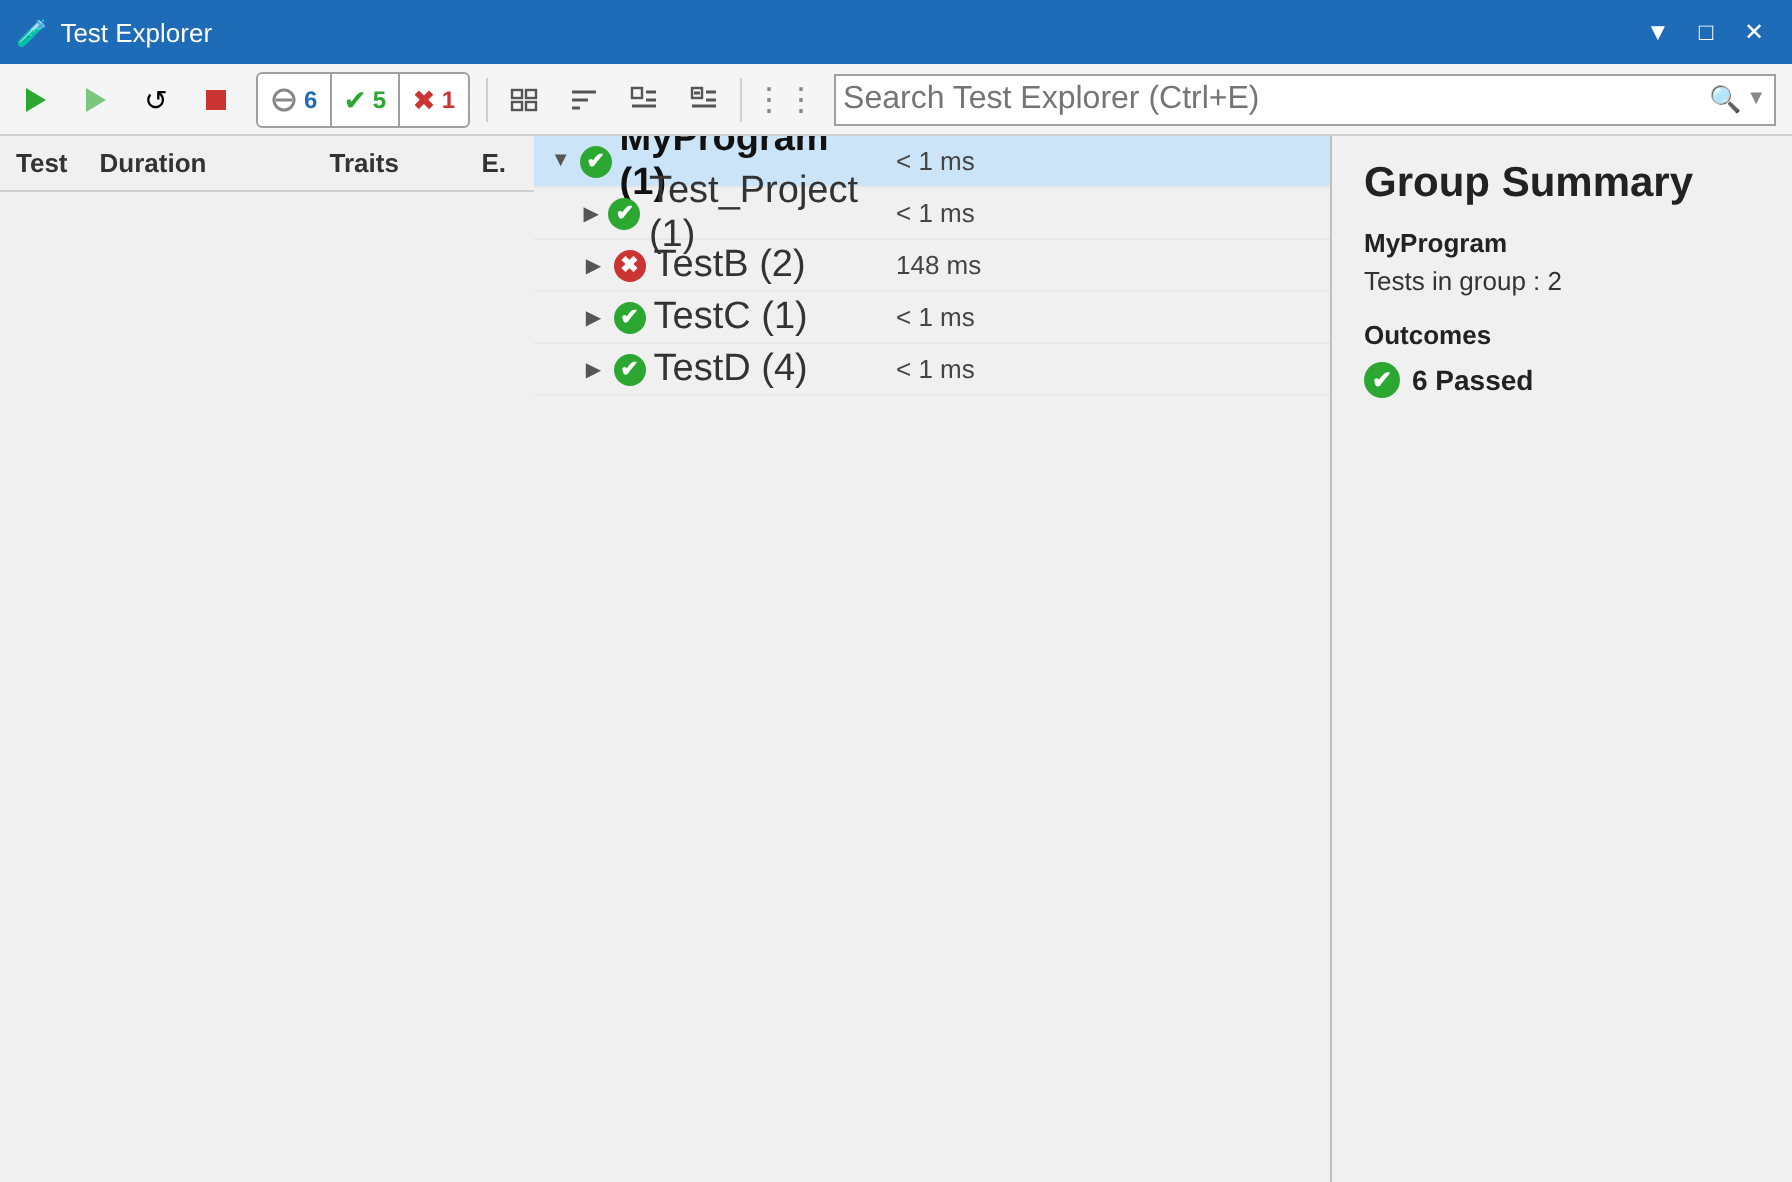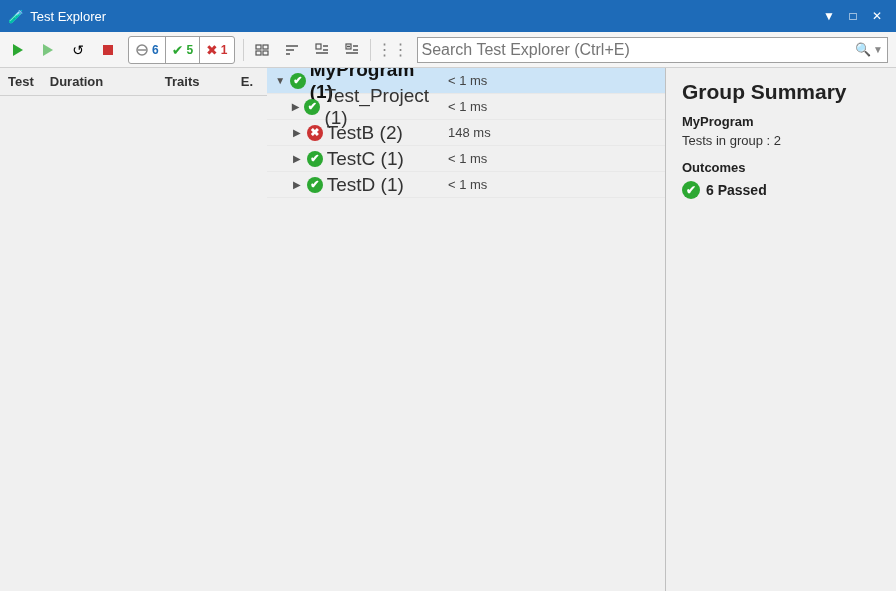--- a/index.html
+++ b/index.html
@@ -333,21 +333,21 @@
         </div>
         <div class="row-duration">&lt; 1 ms</div>
         <div class="row-traits"></div>
         <div class="row-e"></div>
       </div>
 
       <div class="test-row">
         <div class="row-test" style="padding-left:24px;">
           <span class="expand-arrow">▶</span>
           <span class="icon-circle icon-pass">✔</span>
-          <span class="test-name">TestD (1)</span>
+          <span class="test-name">TestD (4)</span>
         </div>
         <div class="row-duration">&lt; 1 ms</div>
         <div class="row-traits"></div>
         <div class="row-e"></div>
       </div>
 
     </div>
   </div>
 
   <div class="right-panel">

